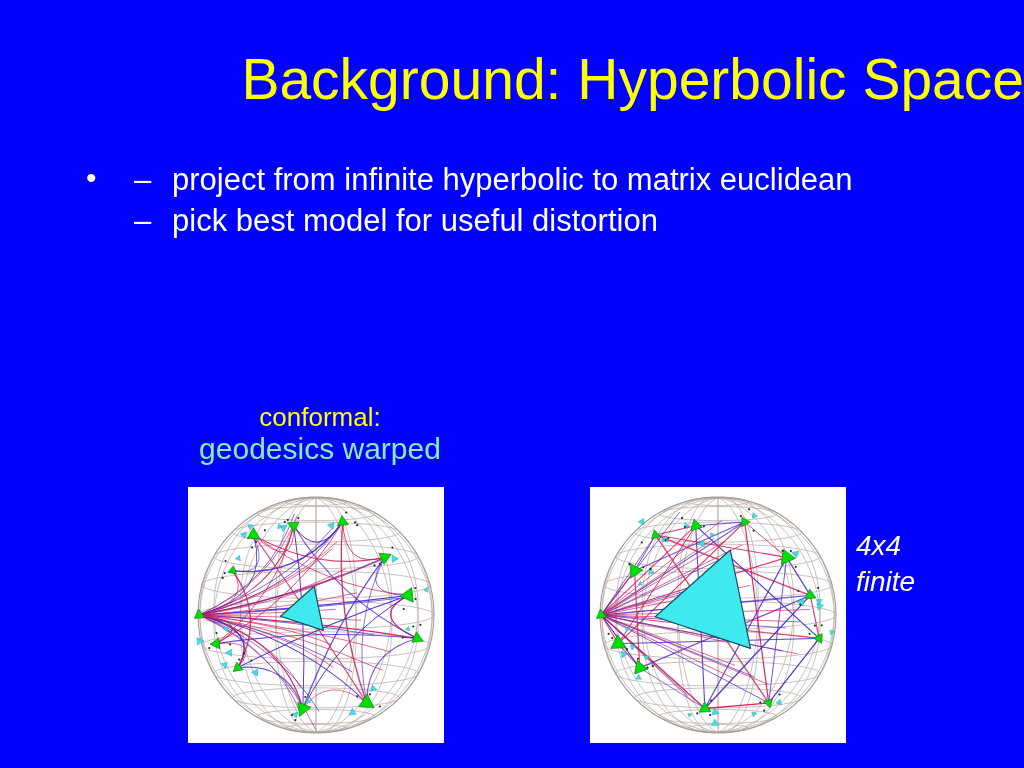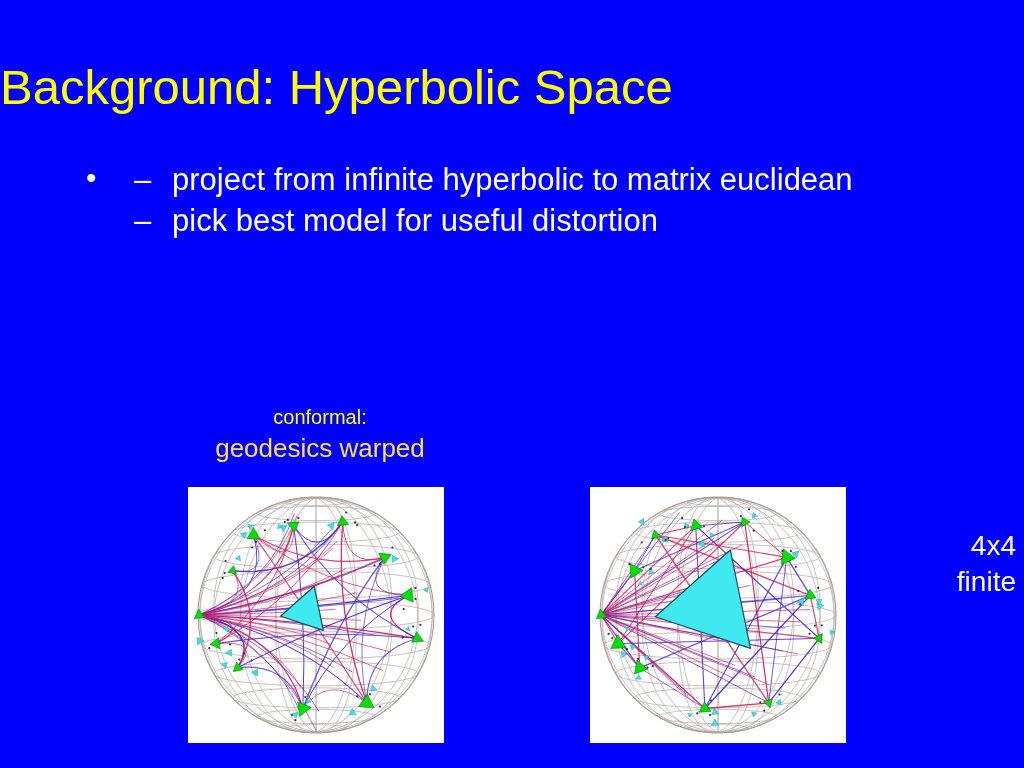--- a/index.html
+++ b/index.html
@@ -21,28 +21,27 @@
     height: 768px;
     background: #0000ff;
   }
 
   
   #slide-title {
     position: absolute;
     left: 0;
     top: 48px;
     width: 1024px;
-    text-align: left;
+    text-align: right;
     color: #ffff00;
-    font-size: 49px;
+    font-size: 57px;
     line-height: 62px;
     font-weight: normal;
     letter-spacing: 0px;
     white-space: nowrap;
-    margin-top: 8px;
   }
 
   
   #body {
     position: absolute;
     left: 76px;
     top: 155px;
     width: 880px;
     color: #ffffff;
   }
@@ -81,50 +80,51 @@
   
   .caption {
     position: absolute;
     text-align: center;
     line-height: 31px;
     white-space: nowrap;
   }
   .caption .cap-head {
     display: block;
     color: #ffff00;
-    font-size: 20px;
+    font-size: 26px;
   }
   .caption .cap-sub {
     display: block;
-    color: #fde047;
-    font-size: 26px;
+    color: #86efac;
+    font-size: 30px;
   }
   #caption-left  { left: 166px; top: 402px; width: 308px; }
   #caption-right { left: 575px; top: 402px; width: 300px; }
 
   
   .figure-panel {
     position: absolute;
     background: #ffffff;
     overflow: hidden;
   }
   #figure-conformal  { left: 188px; top: 487px; width: 256px; height: 256px; }
   #figure-projective { left: 590px; top: 487px; width: 256px; height: 256px; }
   .figure-panel svg { display: block; width: 256px; height: 256px; }
 
   
   #side-note {
     position: absolute;
     left: 856px;
     top: 528px;
     width: 160px;
-    text-align: right;
+    text-align: left;
     color: #ffffff;
     font-size: 28px;
     line-height: 36px;
+    font-style: italic;
   }
 </style>
 </head>
 <body>
 
 <div id="slide">
 
   <div id="slide-title">Background: Hyperbolic Space</div>
 
   <div id="body">

